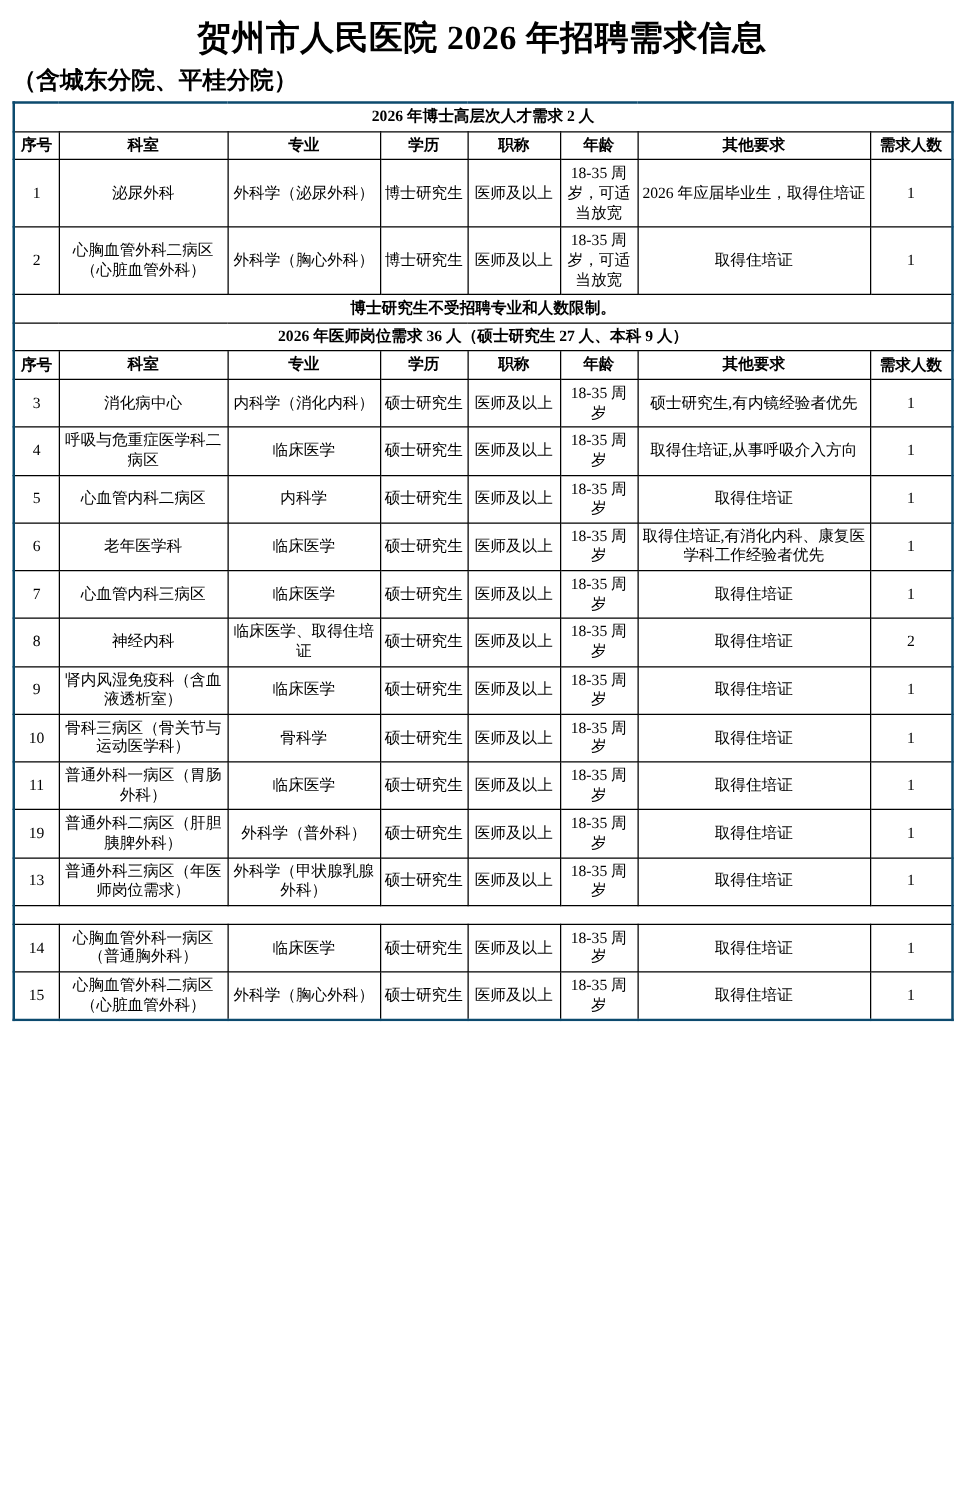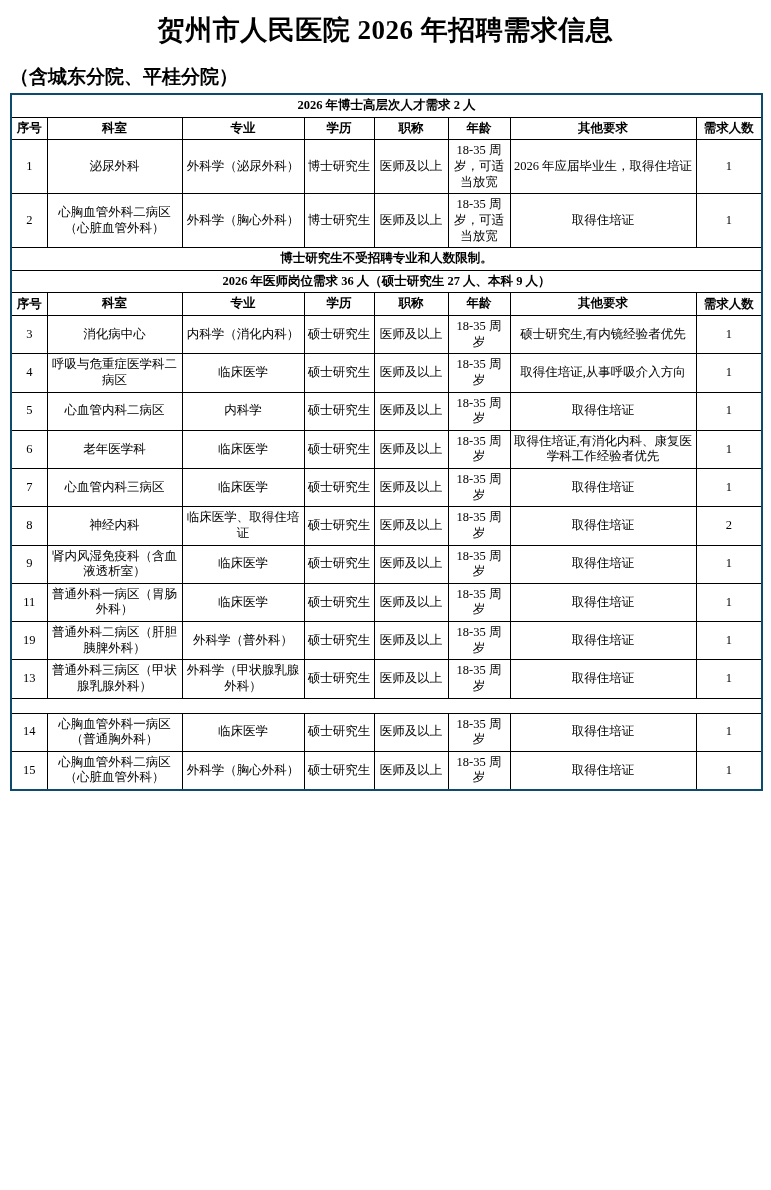--- a/index.html
+++ b/index.html
@@ -15,21 +15,21 @@
   .page {
     width: 771px;
     box-sizing: border-box;
     padding: 0 10px;
   }
   .doc-title {
     text-align: center;
     font-size: 27px;
     font-weight: bold;
     letter-spacing: 0.5px;
-    margin: 14px 0 20px 0;
+    margin: 14px 0 8px 0;
     line-height: 1.2;
   }
   .doc-subtitle {
     text-align: left;
     font-size: 19px;
     font-weight: bold;
     margin: 0 0 4px 0;
     line-height: 1.2;
   }
   table.main {
@@ -226,20 +226,30 @@
         <td>9</td>
         <td>肾内风湿免疫科（含血液透析室）</td>
         <td>临床医学</td>
         <td>硕士研究生</td>
         <td>医师及以上</td>
         <td>18-35 周岁</td>
         <td>取得住培证</td>
         <td>1</td>
       </tr>
       <tr>
+        <td>10</td>
+        <td>骨科三病区（骨关节与运动医学科）</td>
+        <td>骨科学</td>
+        <td>硕士研究生</td>
+        <td>医师及以上</td>
+        <td>18-35 周岁</td>
+        <td>取得住培证</td>
+        <td>1</td>
+      </tr>
+      <tr>
         <td>11</td>
         <td>普通外科一病区（胃肠外科）</td>
         <td>临床医学</td>
         <td>硕士研究生</td>
         <td>医师及以上</td>
         <td>18-35 周岁</td>
         <td>取得住培证</td>
         <td>1</td>
       </tr>
       <tr>
@@ -247,21 +257,21 @@
         <td>普通外科二病区（肝胆胰脾外科）</td>
         <td>外科学（普外科）</td>
         <td>硕士研究生</td>
         <td>医师及以上</td>
         <td>18-35 周岁</td>
         <td>取得住培证</td>
         <td>1</td>
       </tr>
       <tr>
         <td>13</td>
-        <td>普通外科三病区（甲状腺乳腺外科）</td>
+        <td>普通外科三病区（年医师岗位需求）</td>
         <td>外科学（甲状腺乳腺外科）</td>
         <td>硕士研究生</td>
         <td>医师及以上</td>
         <td>18-35 周岁</td>
         <td>取得住培证</td>
         <td>1</td>
       </tr>
 
       <tr class="spacer">
         <td colspan="8"></td>

